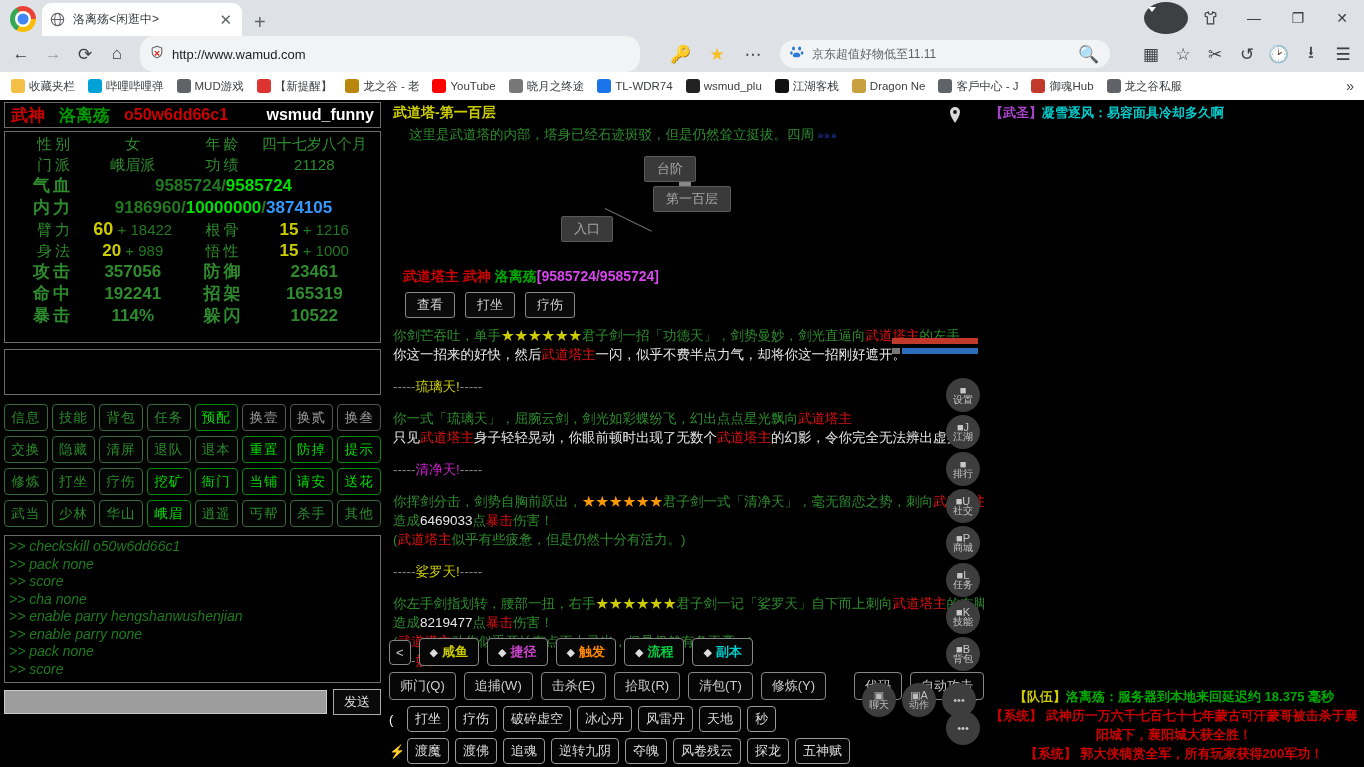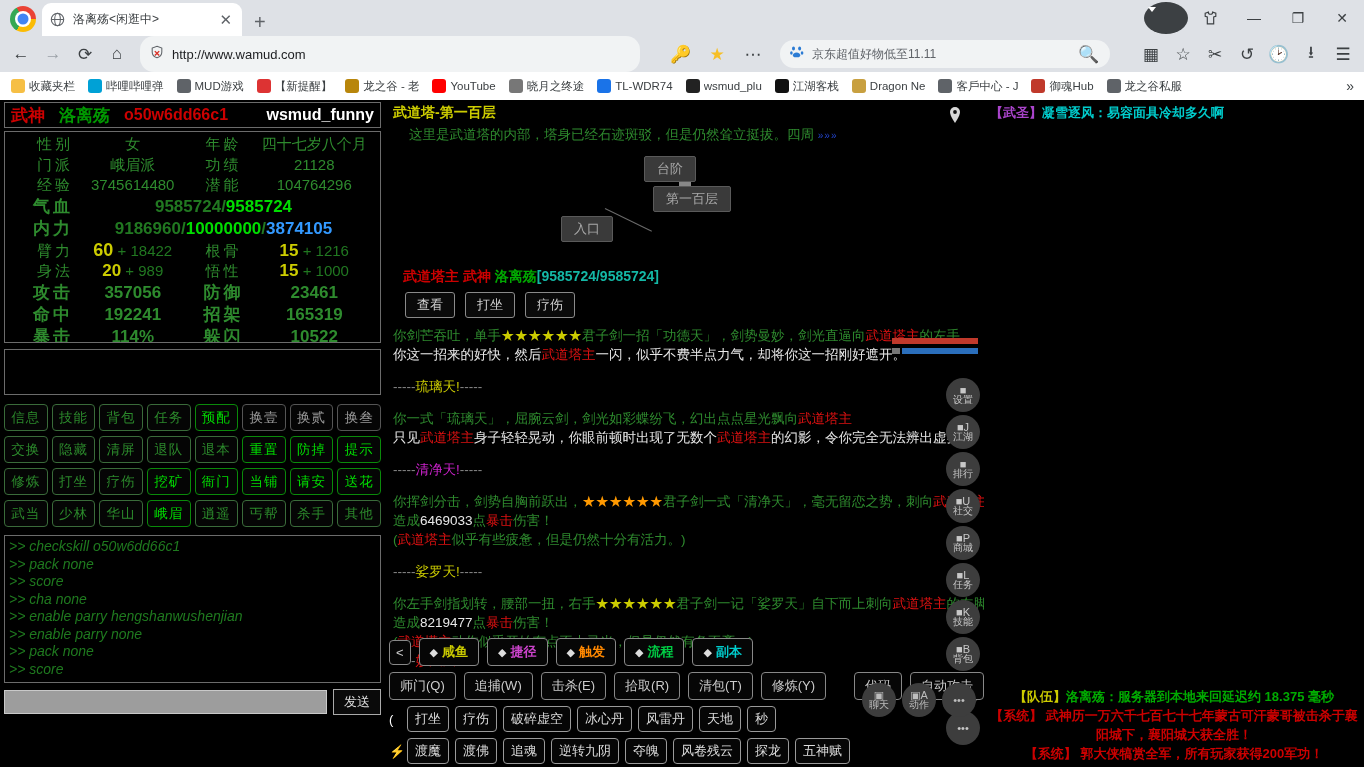--- a/index.html
+++ b/index.html
@@ -122,21 +122,21 @@
   .map { position:relative; height:118px; margin-top:4px; }
   .mapnode {
     position:absolute; background:#3a3a3a; border:1px solid #5a5a5a; color:#a8a8a8;
     font-size:13px; padding:3px 12px; border-radius:2px;
   }
   .mapline { position:absolute; background:#6a6a6a; }
 
   .target-line { font-size:14px; font-weight:bold; padding-left:14px; margin-top:2px;}
   .target-line .red { color:#cc0000; }
   .target-line .grn { color:#00aa00; }
-  .target-line .num { color:#14b8a6;margin-top:40px; }
+  .target-line .num { color:#d946ef;margin-top:40px; }
 
   .bars { position:absolute; right:6px; top:238px; width:86px; }
   .bar { height:6px; margin-bottom:4px; }
   .bar.hp { background:#c0392b; }
   .bar.mp { background:#2a6ebb; margin-left:10px; width:76px; }
 
   .actrow { display:flex; gap:10px; padding:6px 0 0 16px; }
   .actbtn { border:1px solid #8a8a8a; color:#d0d0d0; font-size:13px; padding:3px 11px;
             border-radius:3px; background:#0a0a0a; }
 
@@ -328,26 +328,20 @@
         <span class="k">性别</span>
         <span class="v">女</span>
         <span class="k2">年龄</span>
         <span class="v2">四十七岁八个月</span>
       </div>
       <div class="srow">
         <span class="k">门派</span>
         <span class="v">峨眉派</span>
         <span class="k2">功绩</span>
         <span class="v2">21128</span>
-      </div>
-      <div class="srow">
-        <span class="k">经验</span>
-        <span class="v">3745614480</span>
-        <span class="k2">潜能</span>
-        <span class="v2">104764296</span>
       </div>
 
       <div class="srow big">
         <span class="k">气血</span>
         <span class="wide">
           <span class="dim">9585724</span><span class="dim">/</span><span class="bright">9585724</span>
         </span>
       </div>
       <div class="srow big">
         <span class="k">内力</span>

